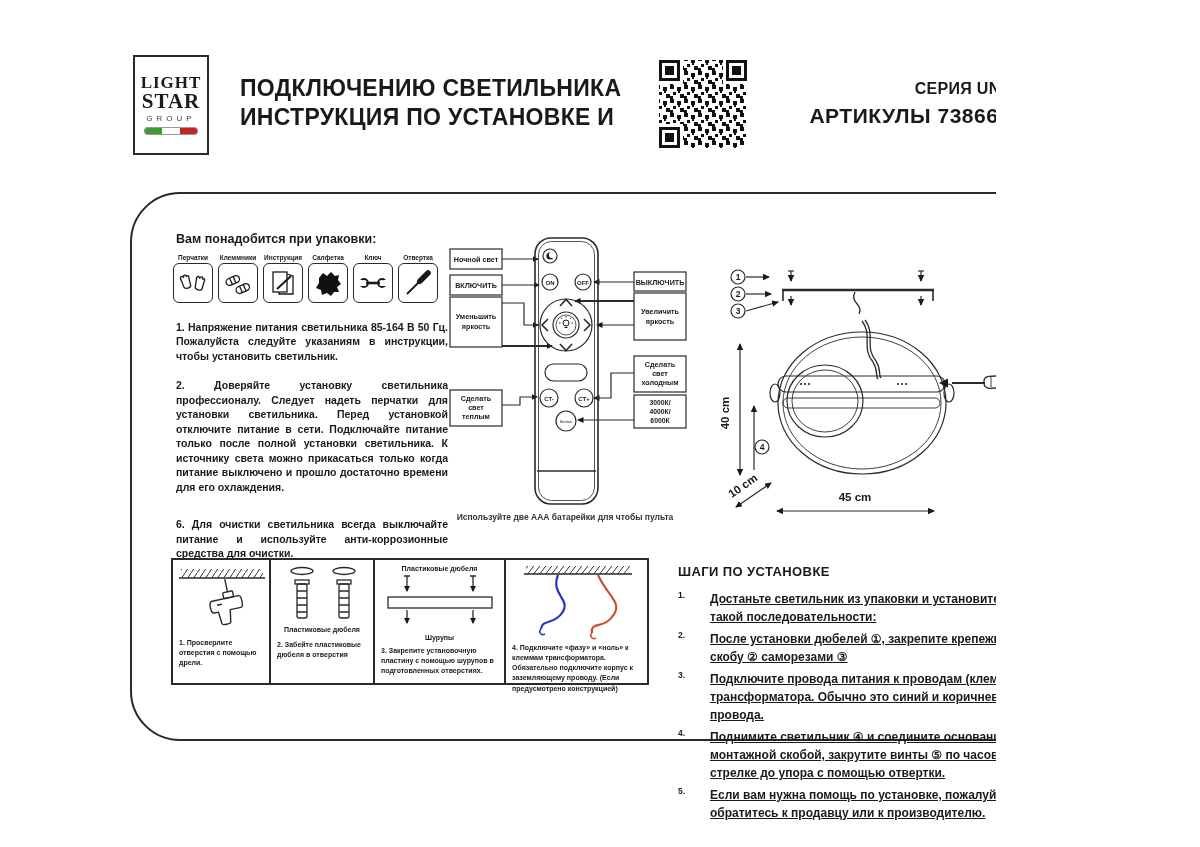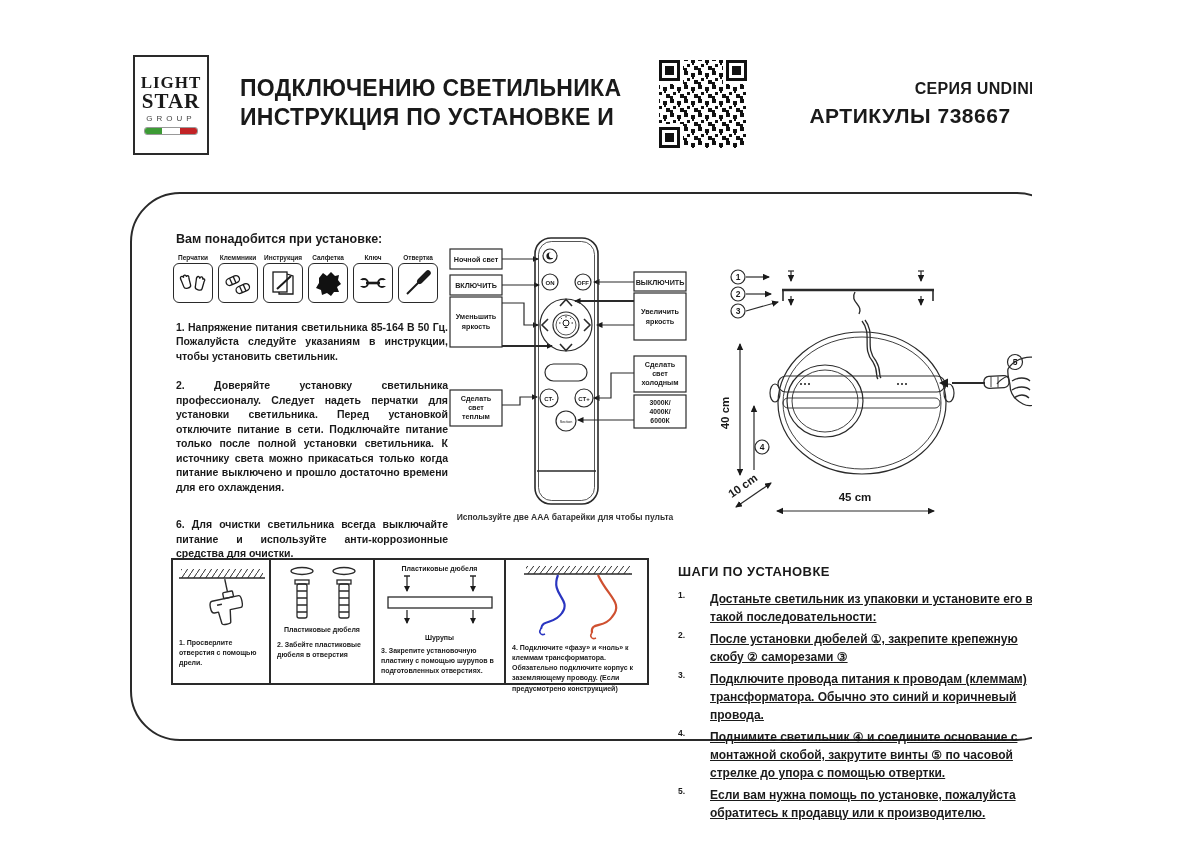--- a/index.html
+++ b/index.html
@@ -1,17 +1,17 @@
 <!DOCTYPE html>
 <html><head>
 <meta charset="utf-8">
 <style>
   html,body{margin:0;padding:0;background:#fff;}
   .page{position:relative;width:996px;height:847px;background:#ffffff;
-        font-family:"Liberation Sans",sans-serif;color:#1a1a1a;overflow:hidden;padding-left:36px;}
+        font-family:"Liberation Sans",sans-serif;color:#1a1a1a;overflow:hidden;}
 
   
   .logo-box{position:absolute;left:133px;top:55px;width:72px;height:96px;border:2px solid #2a2a2a;
             display:flex;flex-direction:column;align-items:center;justify-content:center;background:#fff;}
   .logo-light{font-family:"Liberation Serif",serif;font-weight:700;font-size:17px;line-height:.95;letter-spacing:1px;}
   .logo-star{font-family:"Liberation Serif",serif;font-weight:700;font-size:21px;line-height:.95;letter-spacing:1px;}
   .logo-group{font-size:8px;letter-spacing:4px;margin-top:2px;color:#444;text-align:center;}
   .logo-flag{width:52px;height:6px;margin-top:4px;border:1px solid #999;border-radius:3px;overflow:hidden;display:flex;}
   .logo-flag span{flex:1;}
   .doc-title{position:absolute;left:240px;top:74px;font-size:23px;font-weight:700;line-height:1.28;letter-spacing:.3px;}
@@ -112,21 +112,21 @@
         <rect x="6" y="73" width="15" height="15" fill="#fff"></rect>
         <rect x="9" y="76" width="9" height="9" fill="#111"></rect>
     </g>
   </svg>
 
   <div class="series">СЕРИЯ UNDINE</div>
   <div class="article">АРТИКУЛЫ 738667</div>
 
   <div class="main-panel"></div>
 
-  <div class="tools-heading">Вам понадобится при установке:</div>
+  <div class="tools-heading">Вам понадобится при упаковки:</div>
 
   <div class="tools-row">
     <div class="tool">
       <div class="tool-label">Перчатки</div>
       <div class="tool-box">
         <svg width="32" height="32" viewBox="0 0 32 32" fill="none" stroke="#1a1a1a" stroke-width="1.3">
           <g transform="rotate(-14 10 16)">
               <path d="M5,12 C4,8 7,7 8,10 C8,7 11,7 11,10 C12,8 14,9 13,12 L13,19 C13,22 6,22 6,19 Z"></path>
             </g>
           <g transform="rotate(16 23 18)">

